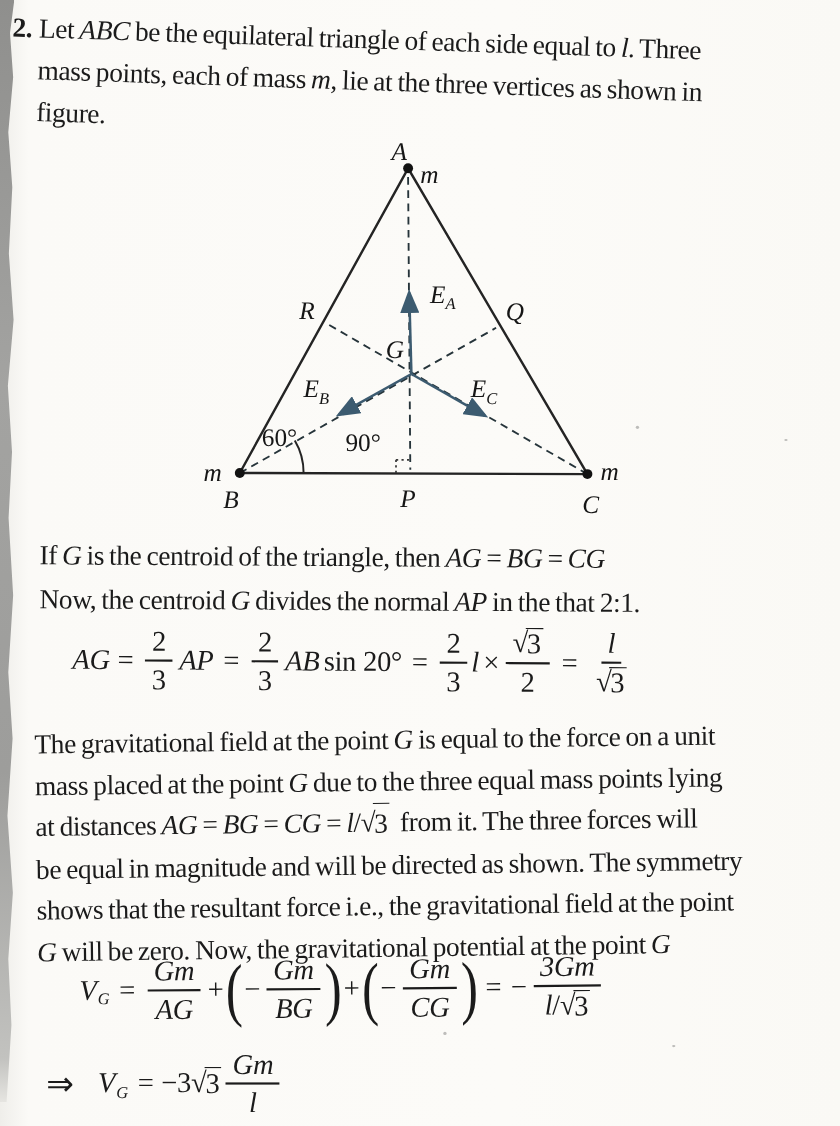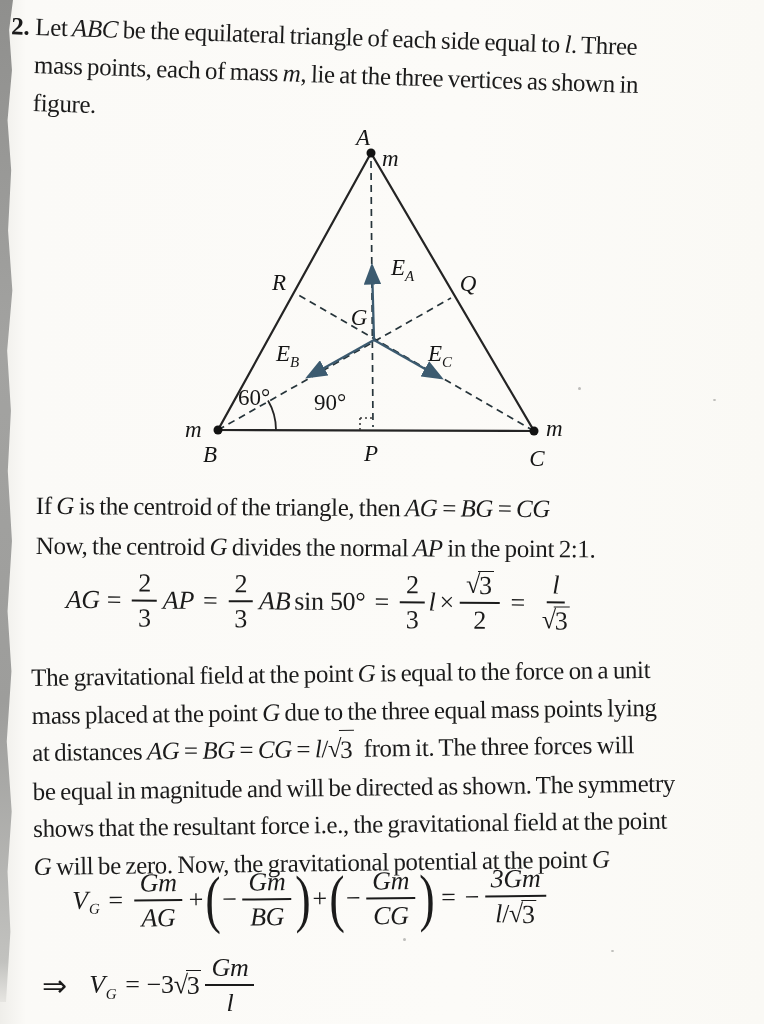--- a/index.html
+++ b/index.html
@@ -103,37 +103,37 @@
     <text class="lbl" x="90" y="287">60°</text>
     <text class="lbl" x="166" y="292">90°</text>
     <text class="lbl itl" x="37" y="319">m</text>
     <text class="lbl itl" x="62" y="344" text-anchor="middle">B</text>
     <text class="lbl itl" x="223" y="343" text-anchor="middle">P</text>
     <text class="lbl itl" x="398" y="318">m</text>
     <text class="lbl itl" x="389" y="348" text-anchor="middle">C</text>
   </svg>
 
   <div class="tblock pB"><span>If </span><span class="it">G</span><span> is the centroid of the triangle, then </span><span class="it">AG</span><span> = </span><span class="it">BG</span><span> = </span><span class="it">CG</span></div>
-  <div class="tblock pC"><span>Now, the centroid </span><span class="it">G</span><span> divides the normal </span><span class="it">AP</span><span> in the point 2:1.</span></div>
+  <div class="tblock pC"><span>Now, the centroid </span><span class="it">G</span><span> divides the normal </span><span class="it">AP</span><span> in the that 2:1.</span></div>
 
   <div class="eq eq1">
     <span class="it">AG</span>
     <span class="op">=</span>
     <span class="frac">
         <span class="nm">2</span>
         <span class="dn">3</span>
       </span>
     <span class="it tight">AP</span>
     <span class="op">=</span>
     <span class="frac">
         <span class="nm">2</span>
         <span class="dn">3</span>
       </span>
     <span class="it tight">AB</span>
-    <span class="tight">sin 50°</span>
+    <span class="tight">sin 20°</span>
     <span class="op">=</span>
     <span class="frac">
         <span class="nm">2</span>
         <span class="dn">3</span>
       </span>
     <span class="it" style="margin-right:2px;">l</span>
     <span class="tight">×</span>
     <span class="frac">
         <span class="nm">
           <span class="sq">

